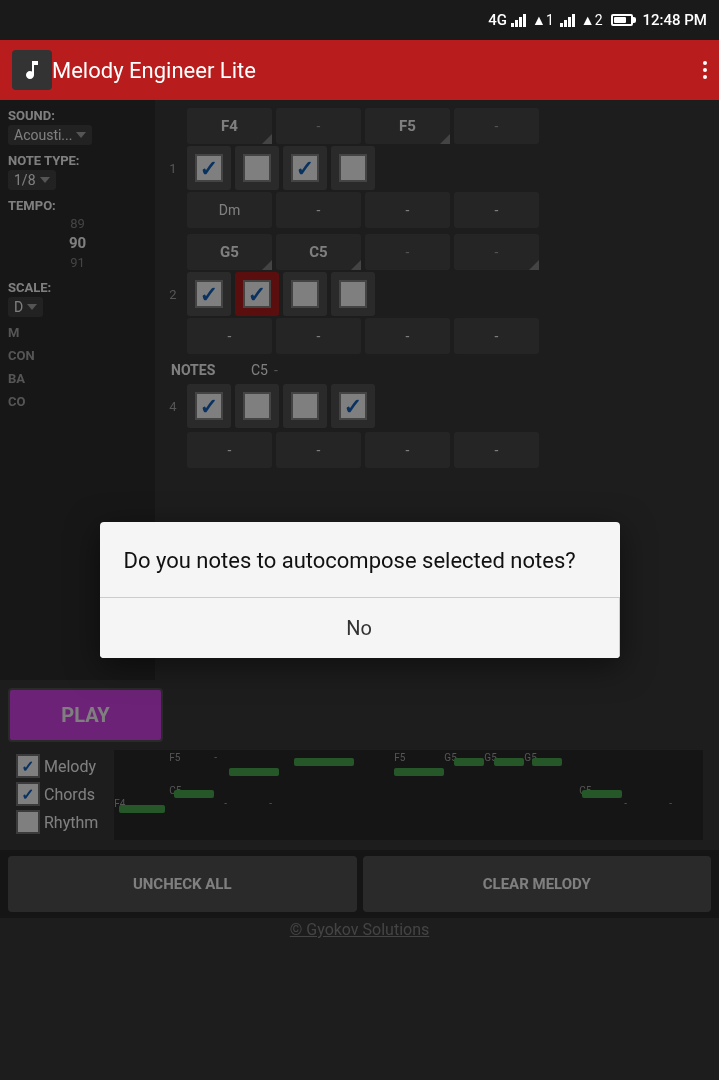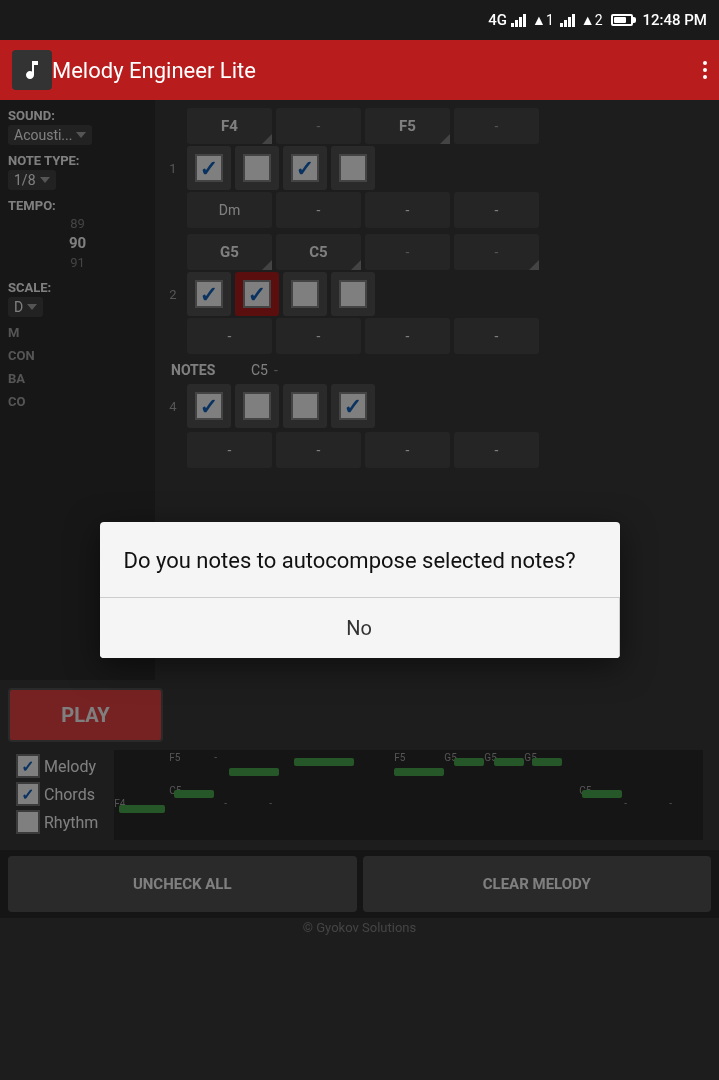--- a/index.html
+++ b/index.html
@@ -278,21 +278,21 @@
     }
     .chord-label {
       color: white;
       font-size: 14px;
     }
 
     
     #play-button {
       width: 155px;
       height: 54px;
-      background: #ef4444;
+      background: #d946ef;
       border: 2px solid #555;
       border-radius: 4px;
       color: white;
       font-size: 20px;
       font-weight: bold;
       display: flex;
       align-items: center;
       justify-content: center;
       cursor: pointer;
       margin: 4px 0;
@@ -377,23 +377,24 @@
       display: flex;
       align-items: center;
       justify-content: center;
       text-align: center;
       cursor: pointer;
       line-height: 1.2;
     }
 
     .footer-text {
       color: #888;
-      font-size: 13px;
+      font-size: 16px;
       text-align: center;
       padding: 2px 4px;
+      text-decoration: underline;
     }
 
     
     #dialog-overlay {
       position: absolute;
       top: 0;
       left: 0;
       width: 100%;
       height: 100%;
       background: rgba(0,0,0,0.5);

